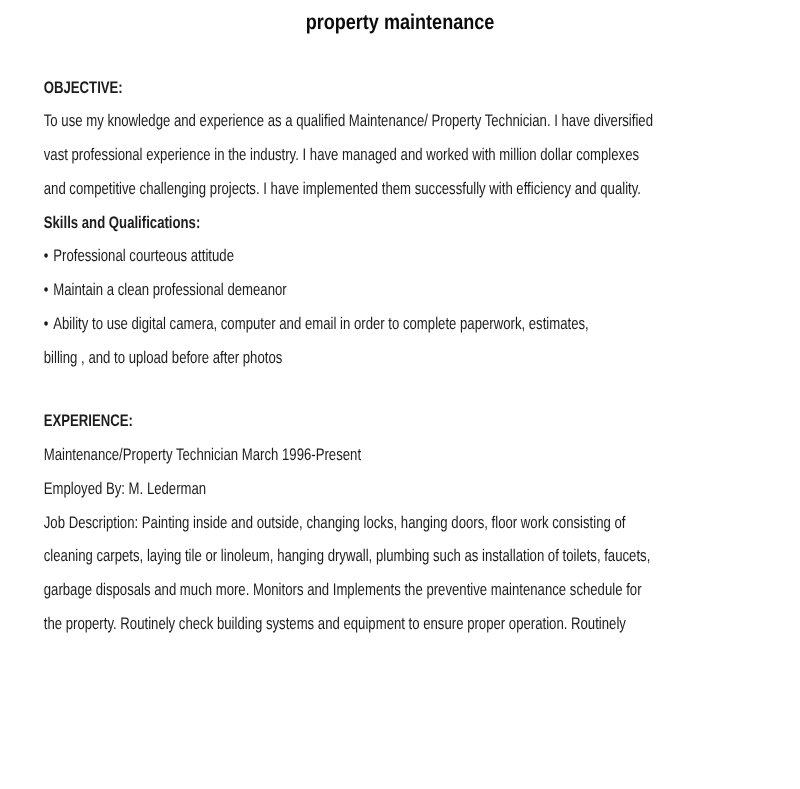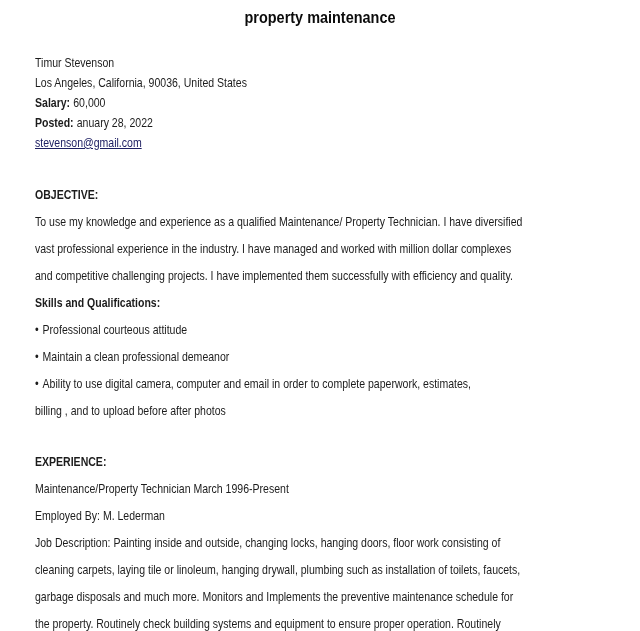--- a/index.html
+++ b/index.html
@@ -33,27 +33,20 @@
   .sec-objective{margin-top:28px;}
   .sec-experience{margin-top:24px;}
 </style>
 </head>
 <body>
 
 <div class="page">
 
   <h1 class="title">property maintenance</h1>
 
-  <div class="contact-block">
-    <div class="line">Timur Stevenson</div>
-    <div class="line">Los Angeles, California, 90036, United States</div>
-    <div class="line"><span class="label">Salary:</span><span>60,000</span></div>
-    <div class="line"><span class="label">Posted:</span><span>anuary 28, 2022</span></div>
-    <div class="line"><a class="email">stevenson@gmail.com</a></div>
-  </div>
 
   <div class="body-block">
 
     <div class="line b sec-objective">OBJECTIVE:</div>
     <div class="line">To use my knowledge and experience as a qualified Maintenance/ Property Technician. I have diversified</div>
     <div class="line">vast professional experience in the industry. I have managed and worked with million dollar complexes</div>
     <div class="line">and competitive challenging projects. I have implemented them successfully with efficiency and quality.</div>
 
     <div class="line b">Skills and Qualifications:</div>
     <div class="line"><span class="bullet">•</span><span>Professional courteous attitude</span></div>

